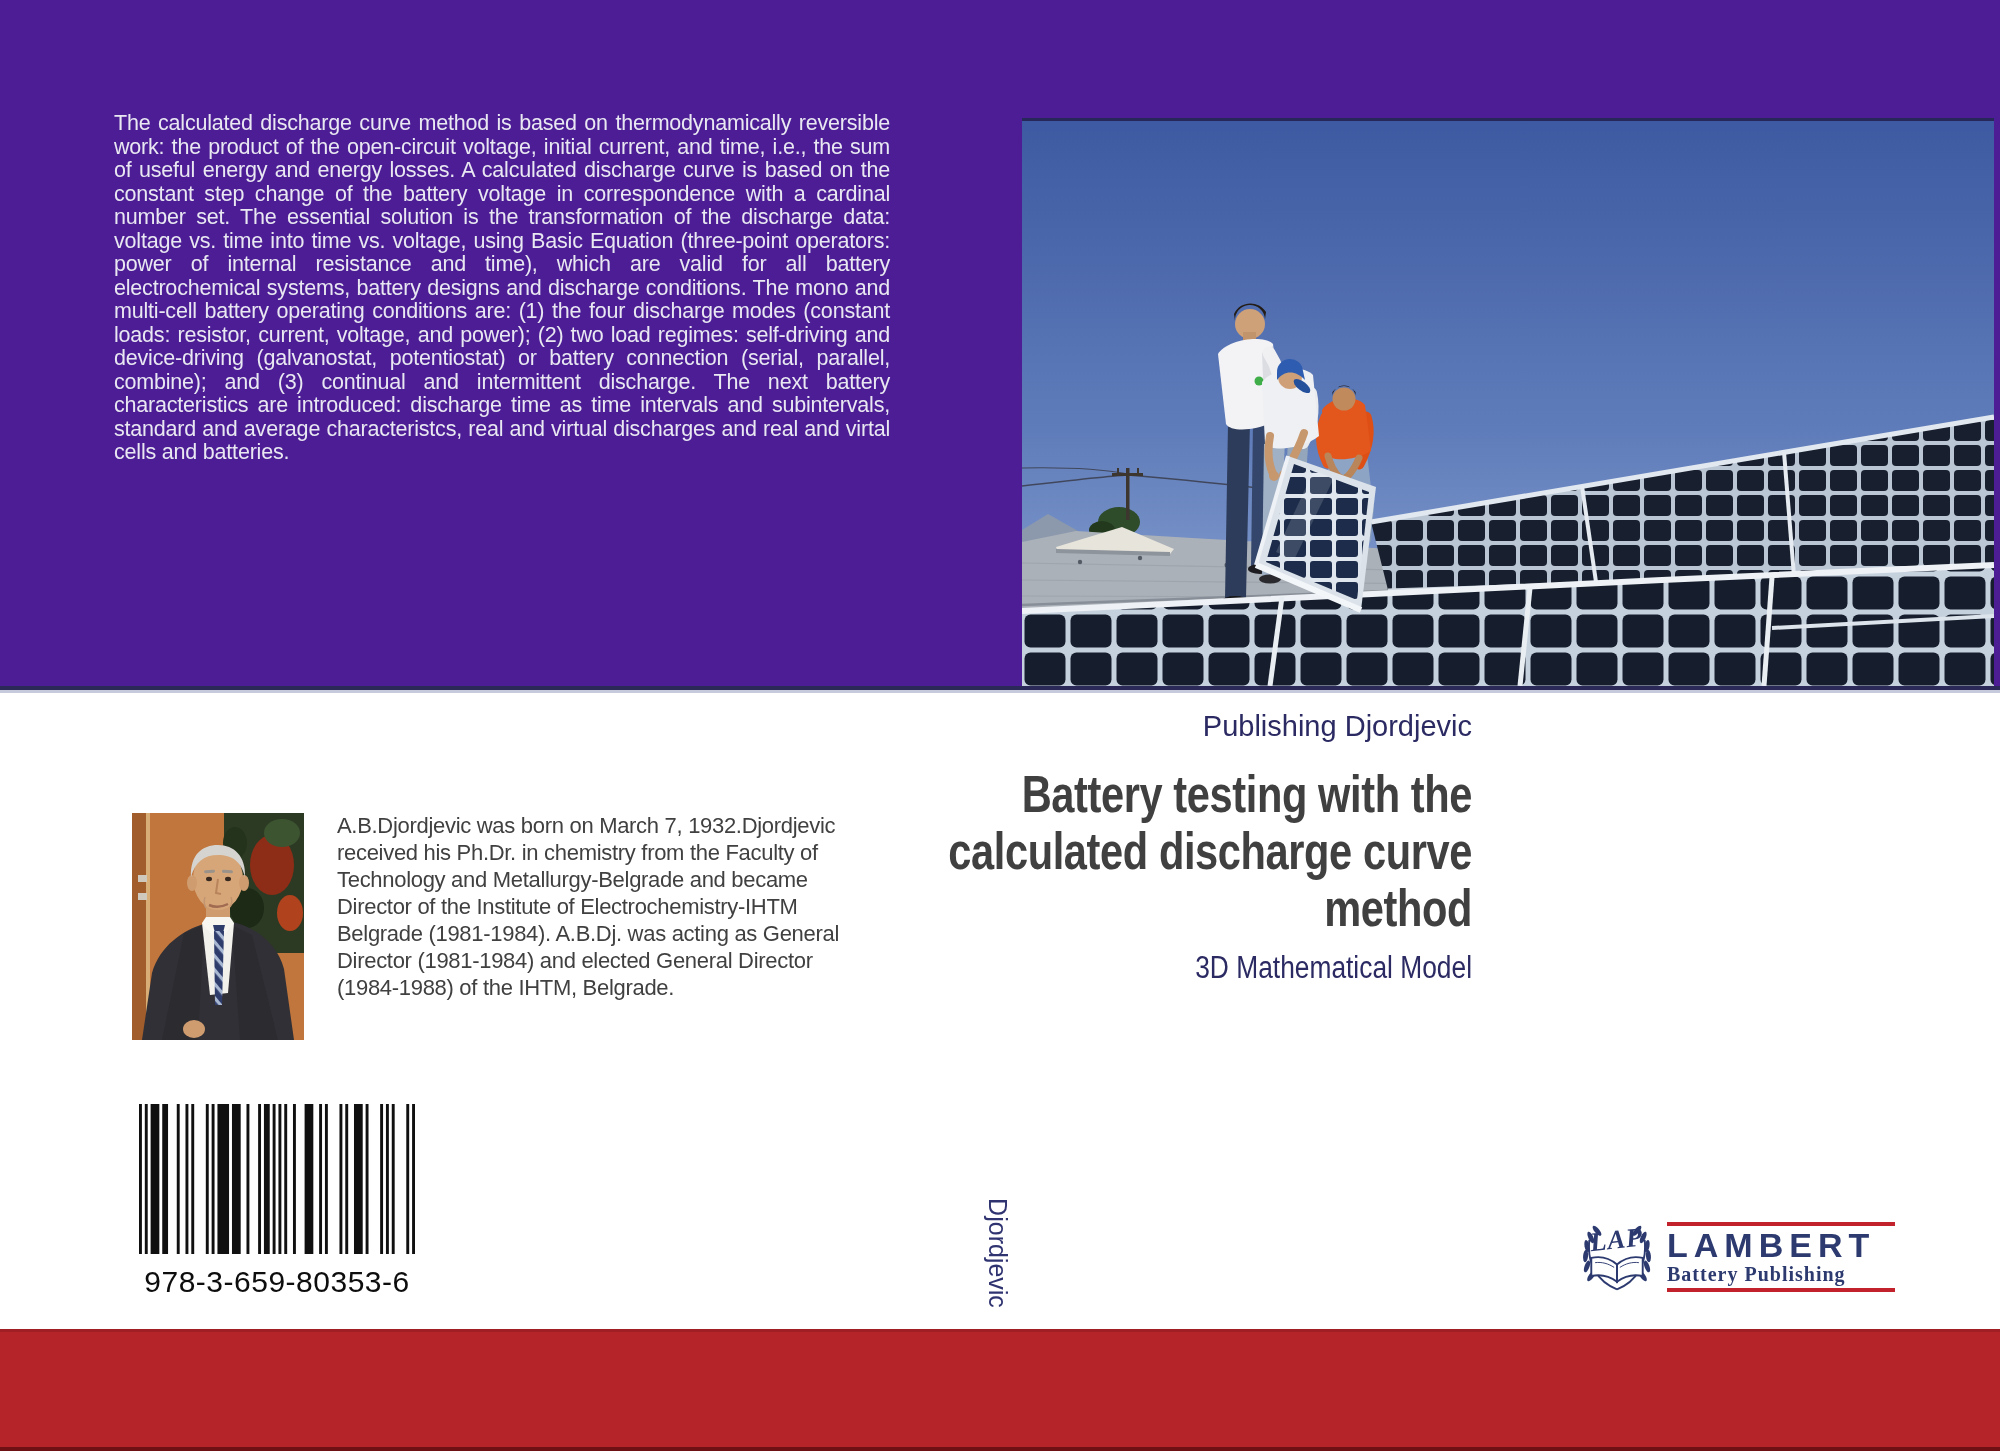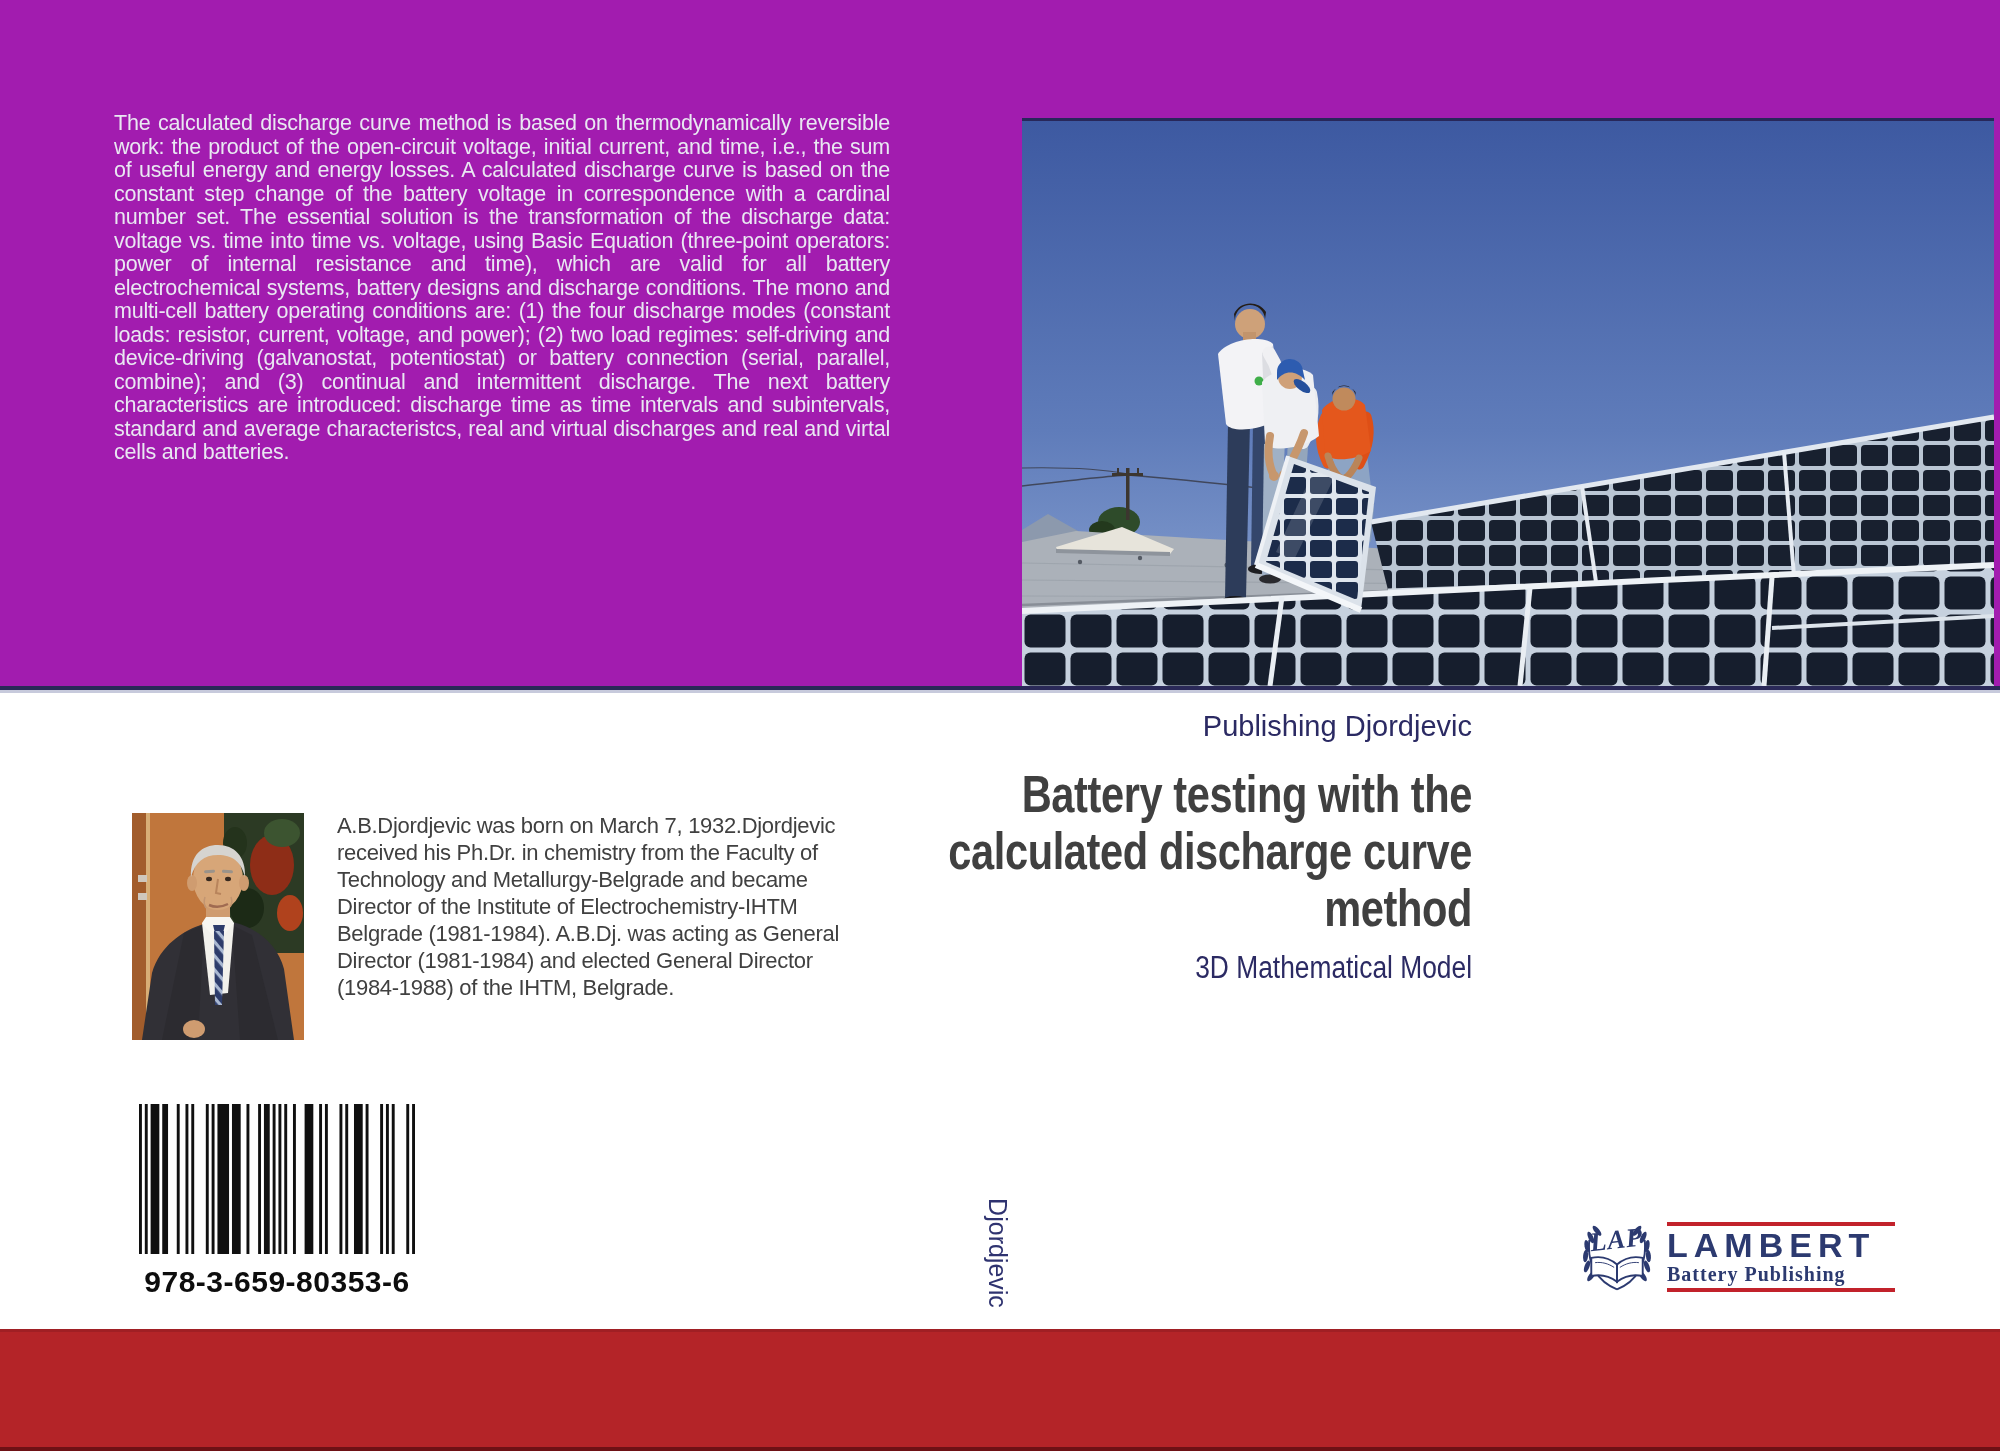--- a/index.html
+++ b/index.html
@@ -1,20 +1,20 @@
 <!DOCTYPE html>
 <html><head>
 <meta charset="utf-8">
 <style>
   html,body{margin:0;padding:0;background:#ffffff;}
   .cover{position:relative;width:2000px;height:1451px;background:#ffffff;overflow:hidden;
          font-family:"Liberation Sans","DejaVu Sans",sans-serif;}
 
   
-  .back-panel{position:absolute;left:0;top:0;width:2000px;height:686px;background:#a21caf;
+  .back-panel{position:absolute;left:0;top:0;width:2000px;height:686px;background:#4c1d95;
               border-bottom:4px solid #2a2958;box-sizing:content-box;}
   .section-divider{position:absolute;left:0;top:690px;width:2000px;height:3px;background:#c7cadc;}
   .blurb{position:absolute;left:114px;top:112px;width:776px;margin:0;
          font-size:21.5px;line-height:23.5px;letter-spacing:-0.2px;
          color:#e9e8f2;text-align:justify;}
   .cover-photo{position:absolute;left:1022px;top:118px;width:972px;height:568px;}
 
   
   .author-name{position:absolute;top:710px;right:528px;font-size:29px;color:#2b2a63;white-space:nowrap;}
   .book-title{position:absolute;top:766px;right:528px;width:760px;text-align:right;color:#404040;}
@@ -24,21 +24,21 @@
               font-size:31px;color:#2b2a63;white-space:nowrap;
               transform:scaleX(0.85);transform-origin:100% 50%;}
 
   
   .author-photo{position:absolute;left:132px;top:813px;width:172px;height:227px;}
   .bio{position:absolute;left:337px;top:812px;width:540px;margin:0;
        font-size:22px;line-height:27px;letter-spacing:-0.3px;color:#404040;}
 
   
   .barcode{position:absolute;left:138px;top:1104px;width:278px;text-align:center;}
-  .isbn{margin-top:5px;font-size:30px;font-weight:bold;letter-spacing:0.5px;color:#0d0d0d;}
+  .isbn{margin-top:5px;font-size:30px;font-weight:normal;letter-spacing:0.5px;color:#0d0d0d;}
 
   
   .spine-text{position:absolute;left:997px;top:1253px;transform:translate(-50%,-50%) rotate(90deg);
               font-size:25px;color:#2f3370;white-space:nowrap;}
 
   
   .publisher-logo{position:absolute;left:1577px;top:1218px;display:flex;align-items:flex-start;}
   .emblem{width:80px;height:76px;flex:0 0 auto;}
   .logo-textcol{width:228px;margin-left:10px;margin-top:4px;}
   .logo-rule{height:4px;background:#c2222b;}

